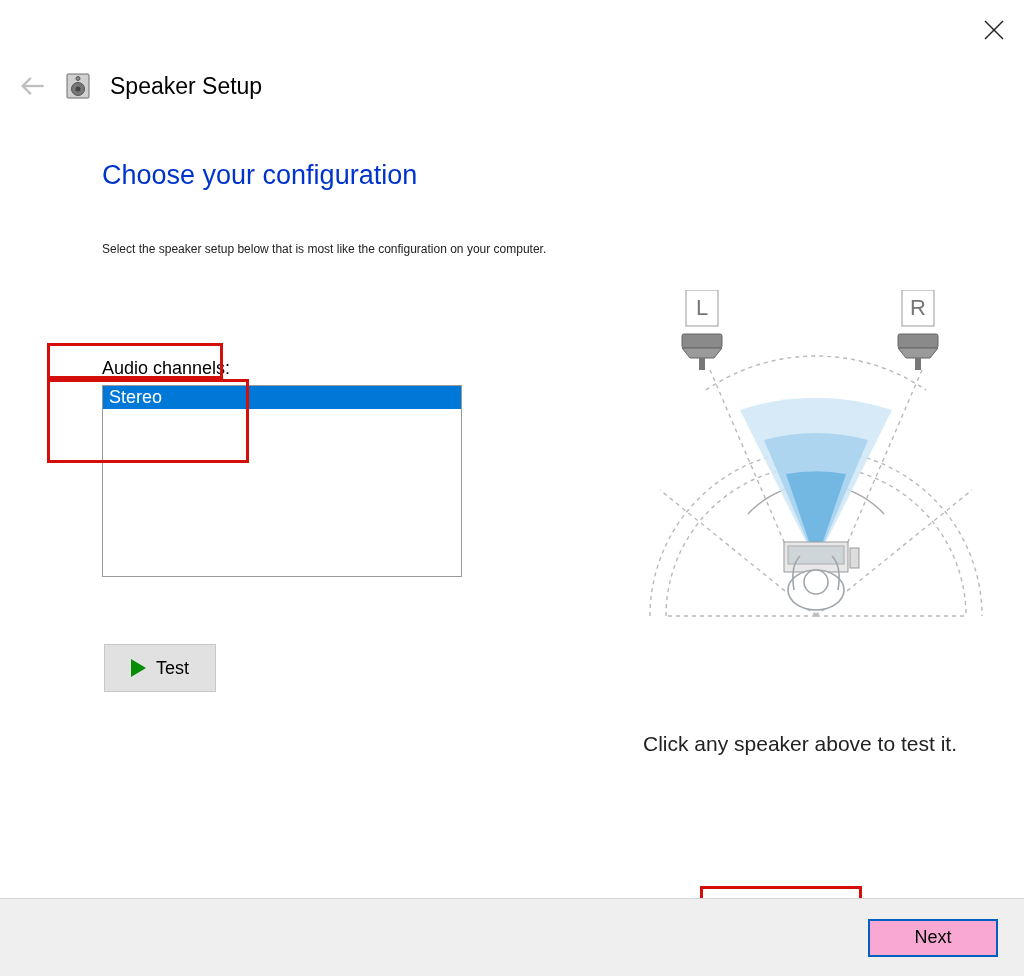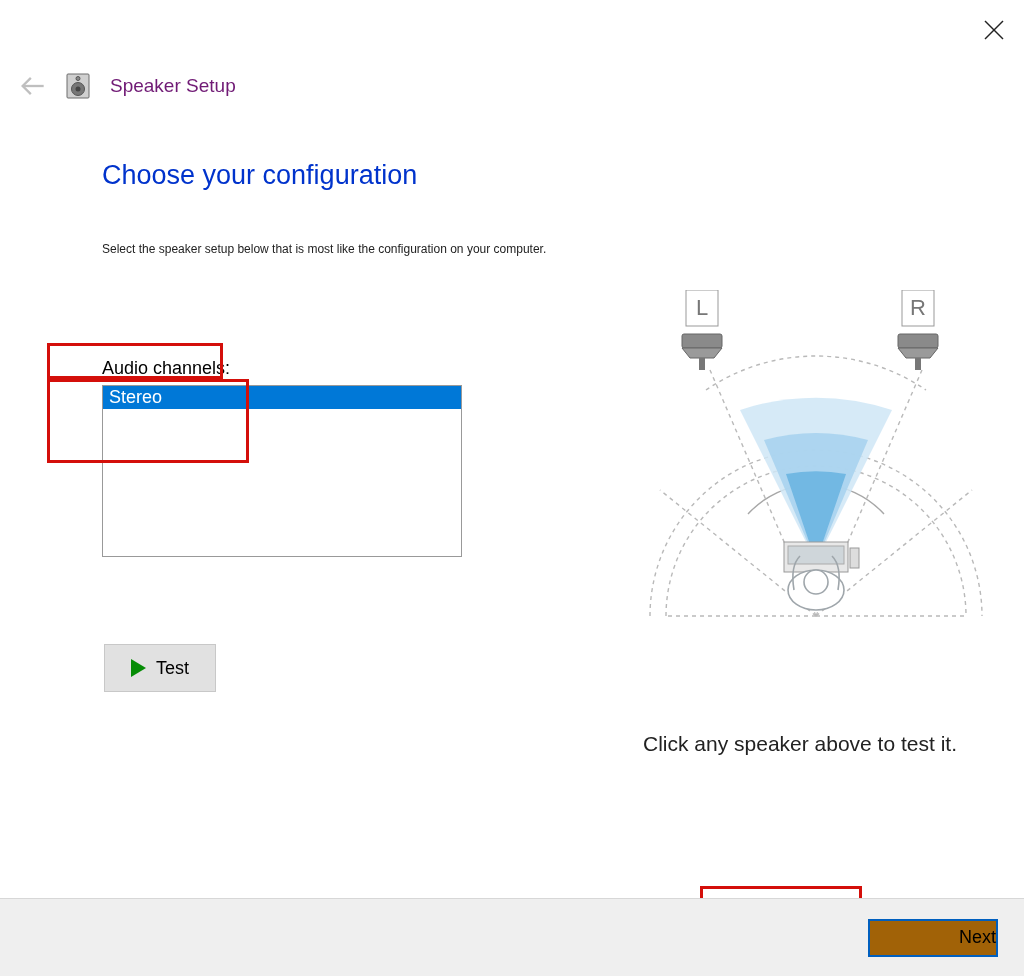--- a/index.html
+++ b/index.html
@@ -34,22 +34,22 @@
   }
   .back-arrow {
     width: 28px; height: 28px;
     color: #b0b0b0;
   }
   .speaker-box-icon {
     width: 28px; height: 28px;
     display: inline-block;
   }
   .header-title {
-    font-size: 19px;
-    color: #701a75;
+    font-size: 23px;
+    color: #000000;
     text-align: right;
   }
 
   .main-area {
     position: absolute;
     top: 160px;
     left: 78px;
     right: 40px;
     margin-left: 24px;
   }
@@ -72,21 +72,21 @@
     color: #000000;
     position: absolute;
     top: 198px;
     left: 0;
   }
   .listbox {
     position: absolute;
     top: 225px;
     left: 0;
     width: 360px;
-    height: 172px;
+    height: 192px;
     border: 1px solid #999;
     background: #fff;
   }
   .listbox-item {
     background: #0078d7;
     color: #fff;
     font-size: 18px;
     padding: 1px 6px;
     cursor: default;
   }
@@ -154,23 +154,23 @@
     justify-content: flex-end;
     padding-right: 26px;
     gap: 16px;
   }
   .btn {
     width: 130px;
     height: 38px;
     font-size: 18px;
     display: flex;
     align-items: center;
-    justify-content: flex-end;
+    justify-content: center;
     cursor: pointer;
-    background: #a16207;
+    background: #f9a8d4;
     border: 1px solid #a7a7a7;
   }
   .btn.primary { border: 2px solid #005fbf; }
 
 </style>
 </head>
 <body>
 
 <div class="close-btn">
   <svg viewBox="0 0 24 24">

